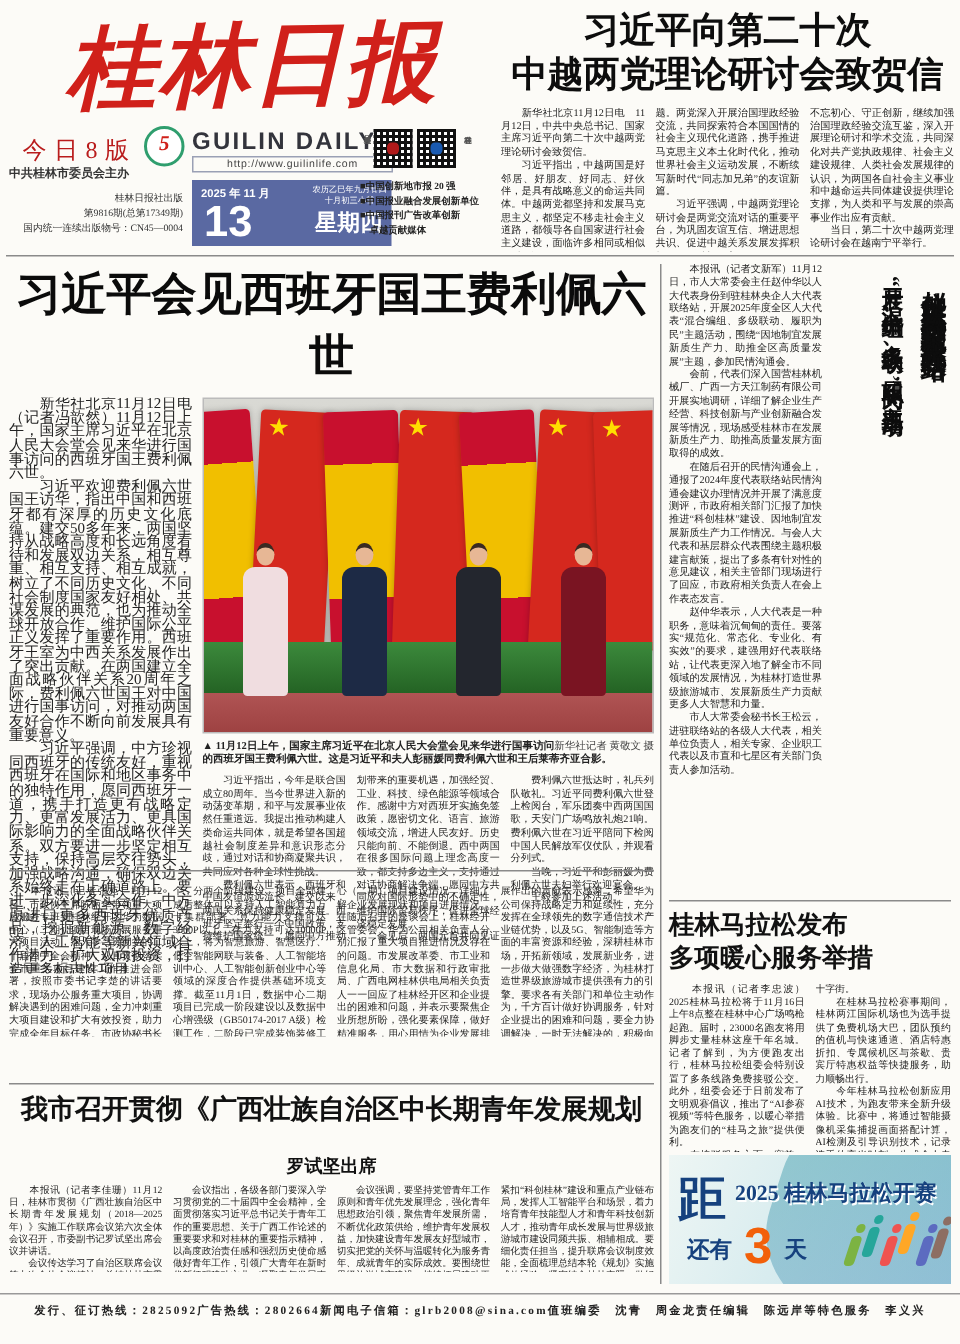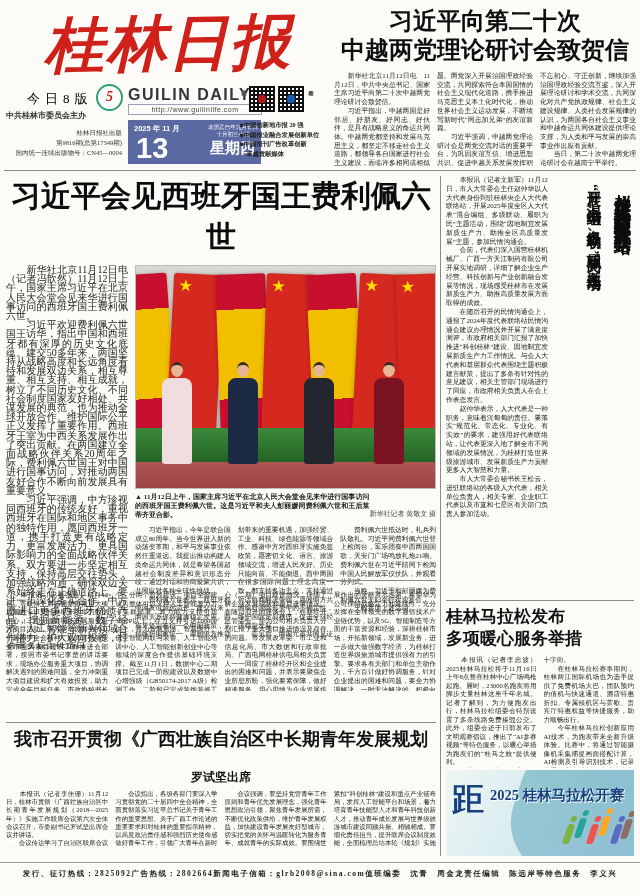--- a/index.html
+++ b/index.html
@@ -7,21 +7,21 @@
         font-family:"Liberation Serif","DejaVu Serif",serif;color:#222;overflow:hidden;}
   .sans{font-family:"Liberation Sans","DejaVu Sans",sans-serif;}
   .prewrap{white-space:pre-line;}
   .hrule{position:absolute;border-top:1px solid #8a8a8a;}
   .vrule{position:absolute;border-left:1px solid #8a8a8a;}
 
   
   .brand{position:absolute;left:18px;top:2px;width:300px;height:82px;
          font-size:60px;font-weight:bold;font-style:italic;color:#d0201a;
          text-align:center;letter-spacing:2px;line-height:84px;transform:rotate(-1deg);}
-  .edition{position:absolute;left:27px;top:90px;font-size:13px;letter-spacing:5px;color:#000000;}
+  .edition{position:absolute;left:15px;top:90px;font-size:16px;letter-spacing:5px;color:#b91c1c;}
   .organizer{position:absolute;left:6px;top:110px;font-size:8px;font-weight:bold;color:#333;}
   .award-logo{position:absolute;left:96px;top:84px;width:23px;height:23px;border:2px solid #2f9e6e;
               border-radius:50%;background:#fff;text-align:center;line-height:21px;
               font-size:14px;font-weight:bold;color:#d0201a;font-style:italic;}
   .pub-lines{position:absolute;left:2px;top:128px;width:120px;font-size:6.5px;line-height:10px;
              text-align:right;color:#333;}
   .eng-name{position:absolute;left:128px;top:86px;width:136px;font-size:16px;font-weight:900;
             letter-spacing:1.5px;color:#33343c;}
   .url-box{position:absolute;left:128px;top:104px;width:128px;border:1px solid #9aa0b5;
            font-size:7px;letter-spacing:.5px;padding:1px 2px;color:#444;text-align:center;}
@@ -64,21 +64,21 @@
                     radial-gradient(circle 2px at 60% 35%,#c62828 0 2px,transparent 3px),
                     radial-gradient(circle 2px at 85% 55%,#c62828 0 2px,transparent 3px),
                     linear-gradient(180deg,#3c8a3c,#246324);}
   .carpet{position:absolute;left:0;right:0;bottom:0;height:26px;background:linear-gradient(180deg,#b05454,#9e4242);}
   .person{position:absolute;bottom:24px;width:30px;}
   .person .head{width:12px;height:12px;border-radius:50%;background:#e7b795;margin:0 auto;
                 border-top:3px solid #3a2a22;}
   .person .body{width:100%;height:86px;margin-top:1px;border-radius:8px 8px 3px 3px;}
 
   .caption{margin-top:4px;font-size:7px;line-height:9px;font-weight:bold;color:#222;text-align:justify;}
-  .credit{float:right;font-weight:normal;color:#444;margin-top:17px;}
+  .credit{float:right;font-weight:normal;color:#444;}
   .lead-cols{display:flex;gap:7px;margin-top:6px;}
   .lead-cols .ncol{height:112px;}
 
   
   .npc{position:absolute;left:446px;top:176px;width:188px;height:420px;display:flex;gap:8px;}
   .npc-body{width:102px;height:420px;font-size:6.8px;line-height:8.8px;text-align:justify;overflow:hidden;}
   .npc-heads{flex:1;writing-mode:vertical-rl;text-orientation:mixed;padding-top:4px;}
   .v-main{font-size:17px;font-weight:900;letter-spacing:2px;color:#0d0d0d;margin-left:8px;}
   .v-sub{font-size:14.5px;font-weight:900;letter-spacing:2px;color:#0d0d0d;}
 
@@ -260,20 +260,25 @@
 　　在桂林马拉松赛事期间，桂林两江国际机场也为选手提供了免费机场大巴，团队预约的值机与快速通道、酒店特惠折扣、专属候机区与茶歇、贵宾厅特惠权益等快捷服务，助力顺畅出行。
 　　今年桂林马拉松创新应用AI技术，为跑友带来全新升级体验。比赛中，将通过智能摄像机采集捕捉画面搭配计算，AI检测及引导识别技术，记录选手的高光时刻，生成个人专属“参赛纪录片”。
 　　同时，为营造和谐、热烈的赛事氛围，组委会在《致桂林市民的一封信》中发出倡议，希望每一位市民都能以热情和行动支持赛事，自觉遵守交通管理安排，展现桂林人民良好的精神风貌，做到文明观</div>
     </div>
   </div>
 
   <div class="banner">
     <div class="wave"></div>
     <span class="ban-ju">距</span>
     <span class="ban-title">2025 桂林马拉松开赛</span>
+    <div class="ban-row">
+      <span class="ban-rest">还有</span>
+      <span class="ban-days">3</span>
+      <span class="ban-unit">天</span>
+    </div>
     <i class="runner" style="--c:#7cb342;background:#7cb342;right:62px"></i>
     <i class="runner" style="--c:#26a69a;background:#26a69a;right:50px;bottom:18px"></i>
     <i class="runner" style="--c:#ef5350;background:#ef5350;right:38px"></i>
     <i class="runner" style="--c:#ffa726;background:#ffa726;right:26px;bottom:20px"></i>
     <i class="runner" style="--c:#5c6bc0;background:#5c6bc0;right:14px"></i>
     <i class="runner" style="--c:#8d6e63;background:#8d6e63;right:4px;bottom:17px"></i>
   </div>
 
   <div class="hrule" style="left:6px;top:580px;width:430px;"></div>
 

